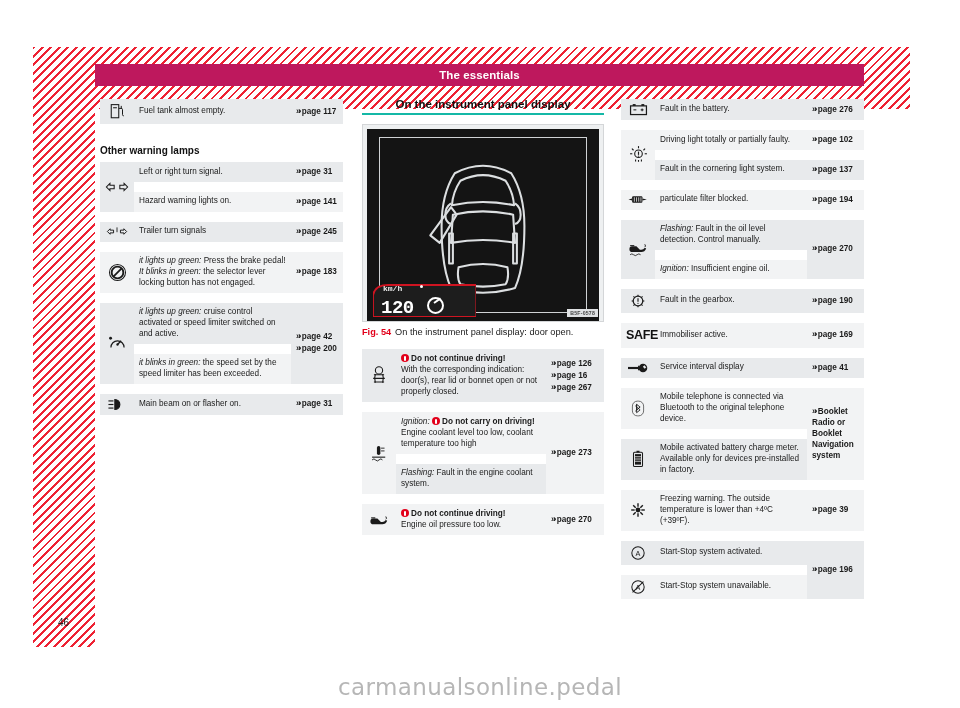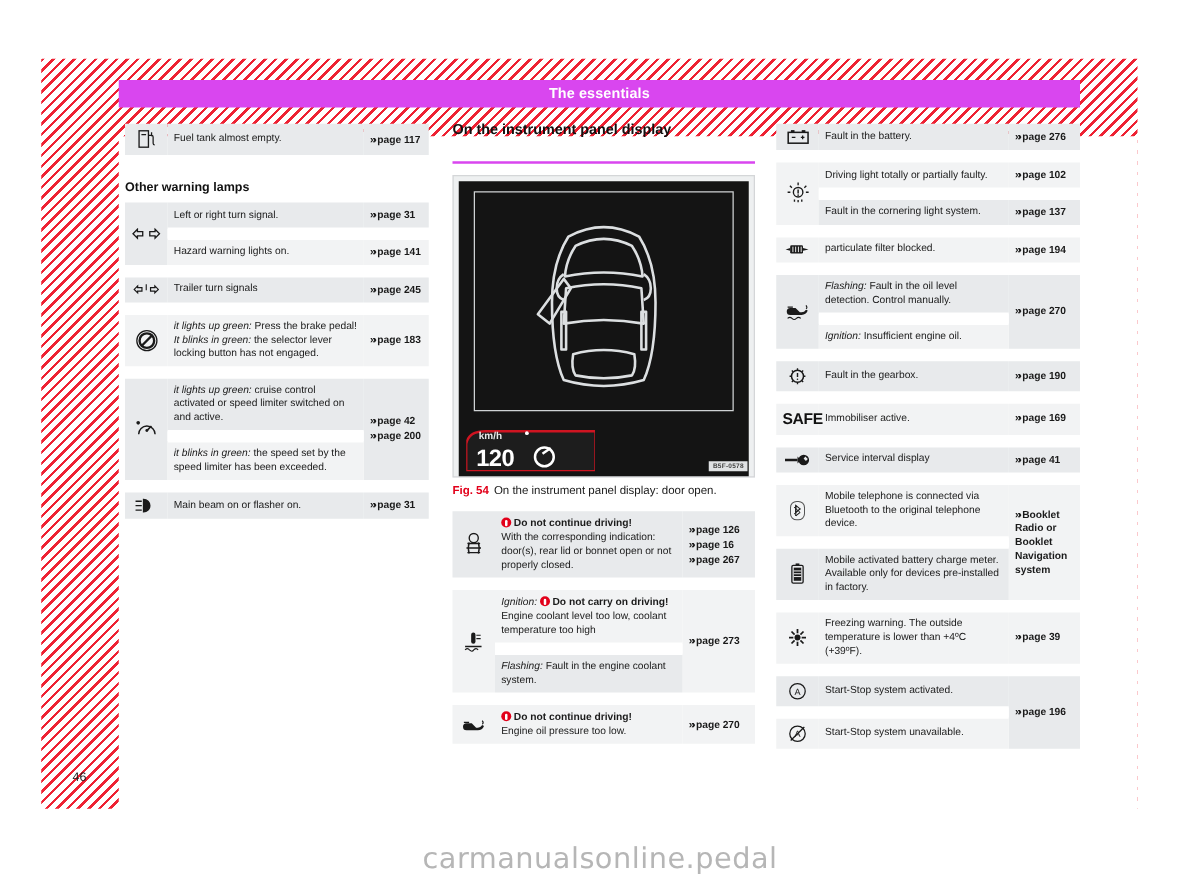--- a/index.html
+++ b/index.html
@@ -26,21 +26,21 @@
     left:62px; top:62px;
     width:815px; height:573px;
     background:#ffffff;
   }
 
   
   .header-bar{
     position:absolute;
     left:95px; top:64px;
     width:769px; height:22px;
-    background:#d946ef;
+    background:#be185d;
     color:#ffffff;
     font-size:11.5px;
     font-weight:bold;
     display:flex; align-items:center; justify-content:center;
     letter-spacing:.1px;
   }
 
   
   .col{ position:absolute; top:98px; }
   .col-left  { left:100px;  width:243px; }
@@ -109,39 +109,41 @@
     font-weight:bold;
     color:#111;
     margin:11px 0 5px 0;
   }
 
   
   .mid-title{
     font-size:11.5px;
     font-weight:bold;
     color:#111;
-    border-bottom:2px solid #d946ef;
-    padding-bottom:19px;
+    border-bottom:2px solid #14b8a6;
+    padding-bottom:3px;
     margin-bottom:9px;
+    text-align:center;
   }
 
   
   .figbox{
     width:242px;
     border:1px solid #d4d6d8;
     background:#eef0f1;
     padding:4px 4px 0 4px;
     position:relative;
   }
   .screen{
     width:100%;
-    height:236px;
+    height:192px;
     background:#141414;
     position:relative;
     padding:6px;
+    font-family:Liberation Mono, monospace;
   }
   .screen-inner{
     position:absolute;
     left:12px; top:8px; right:12px; height:176px;
     border:1.5px solid #cfd2d4;
   }
   .car-wrap{
     position:absolute; left:0; top:0; right:0; bottom:0;
     display:flex;align-items:center;justify-content:center;
   }

